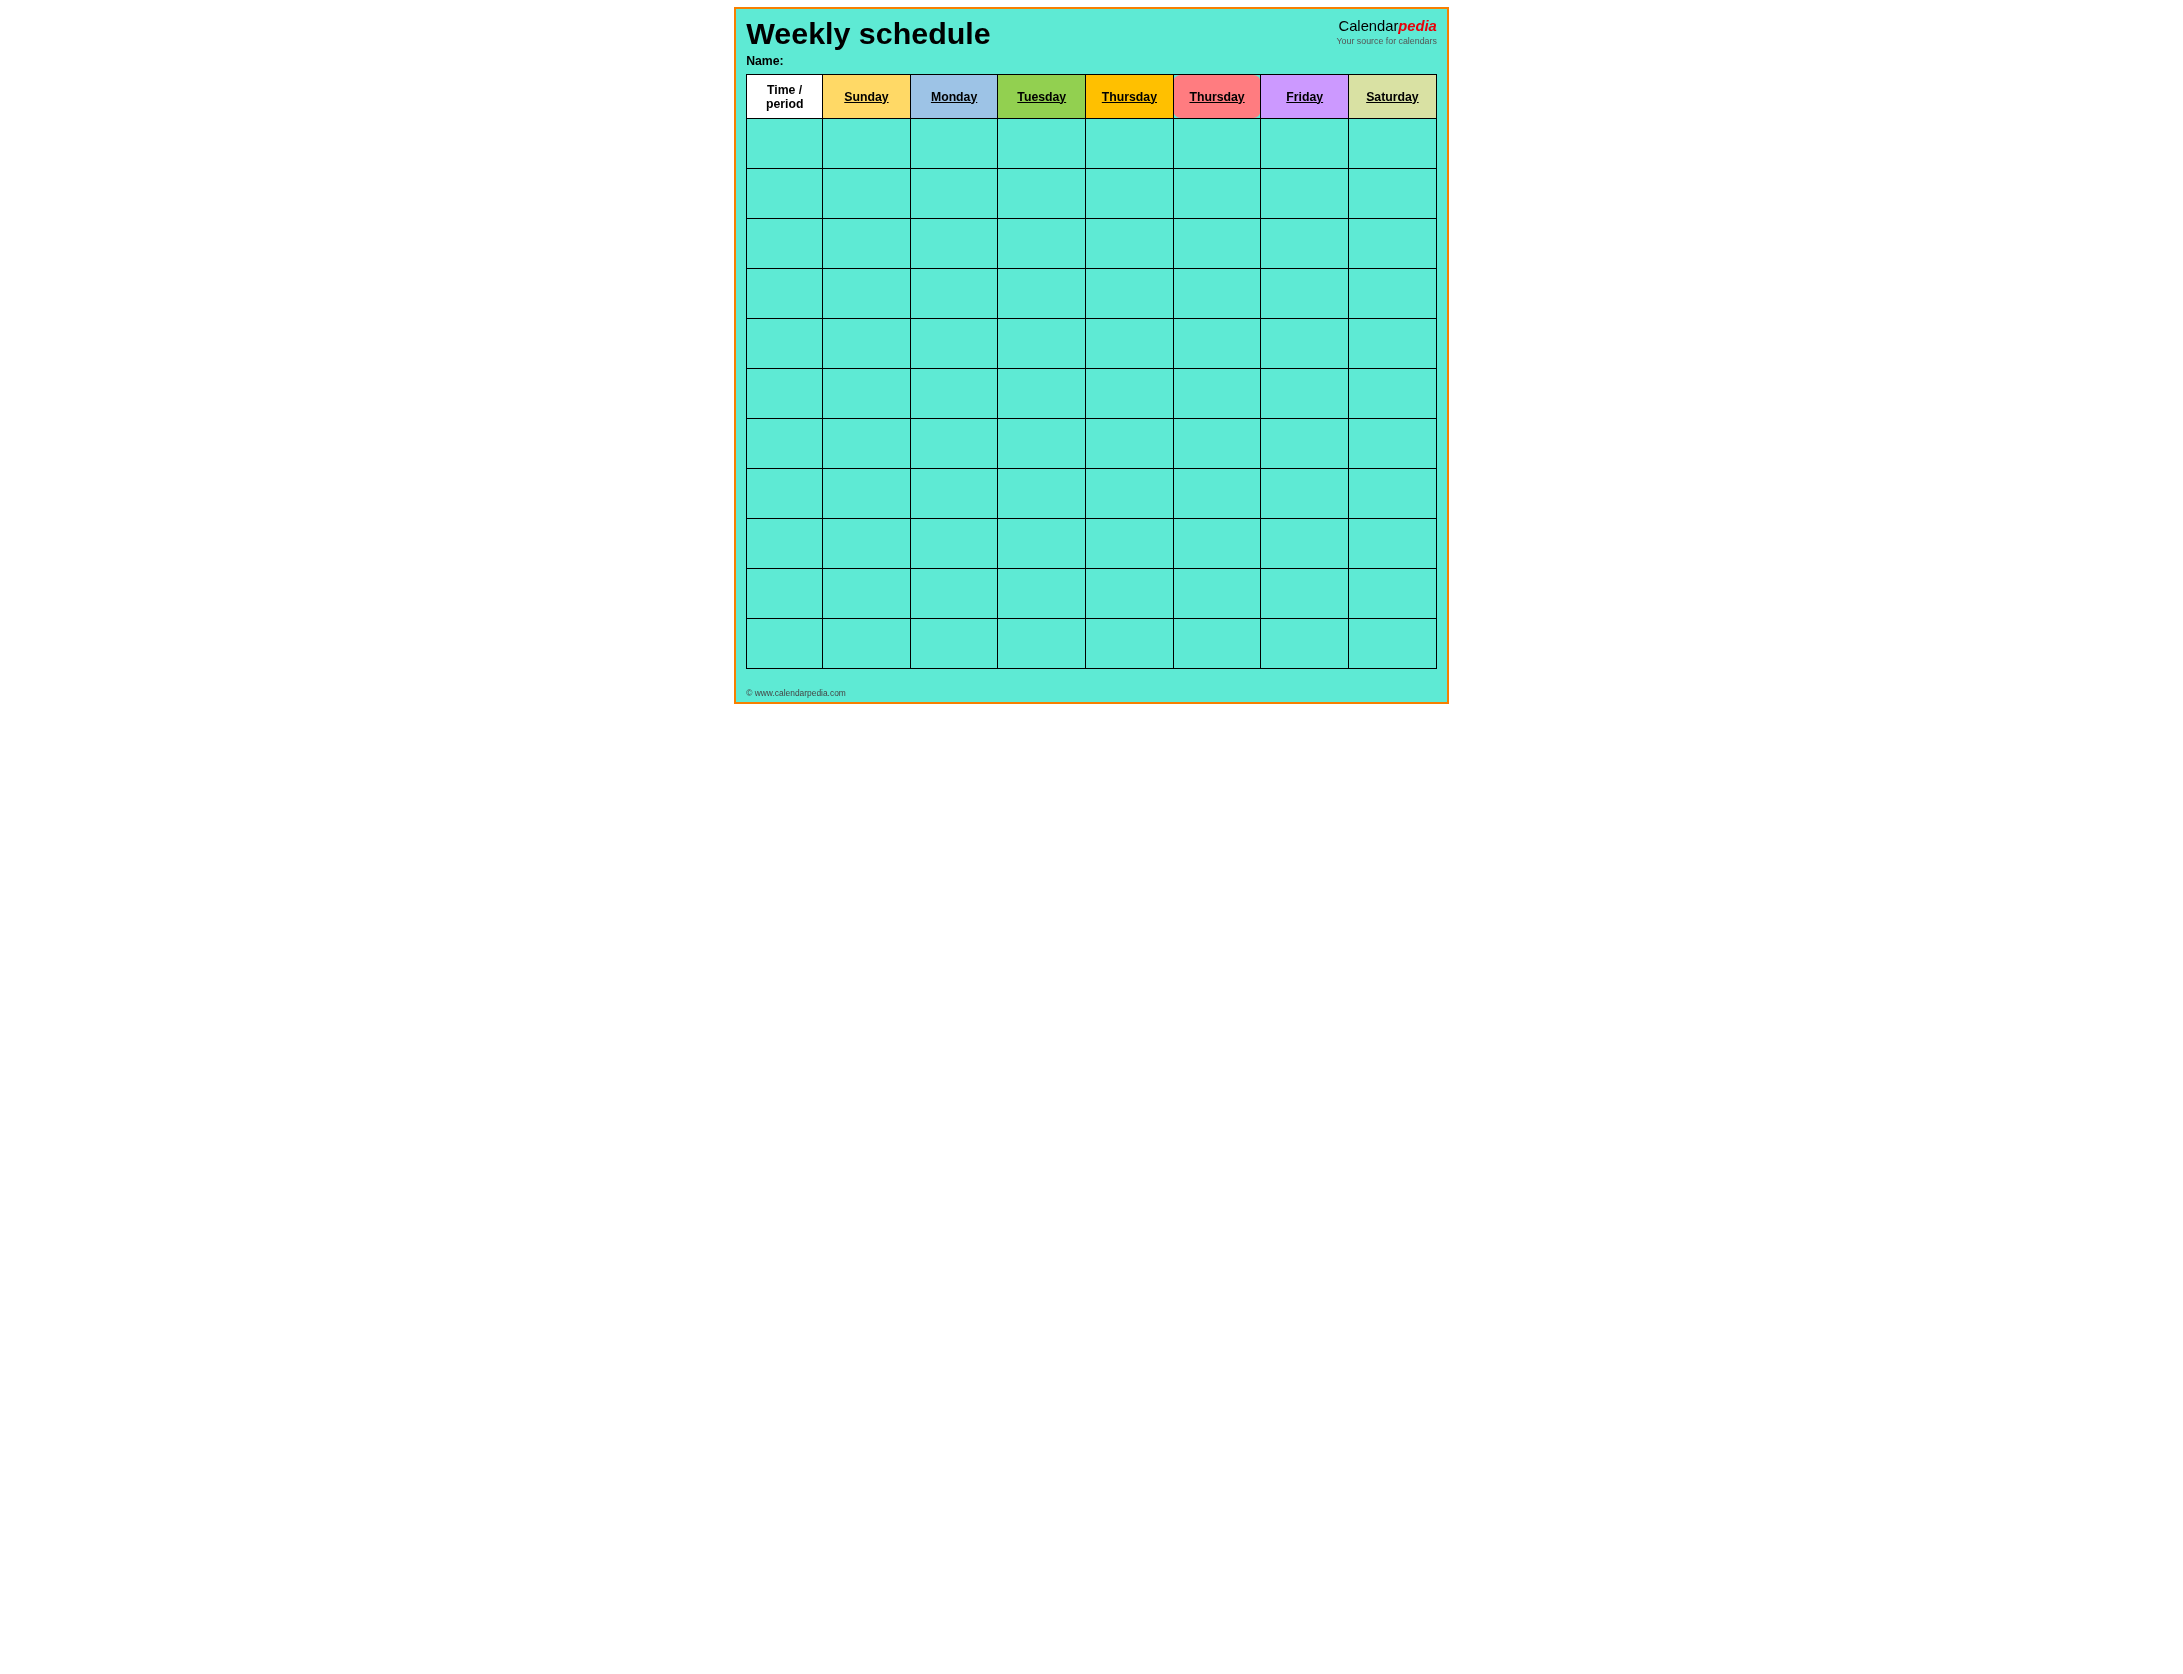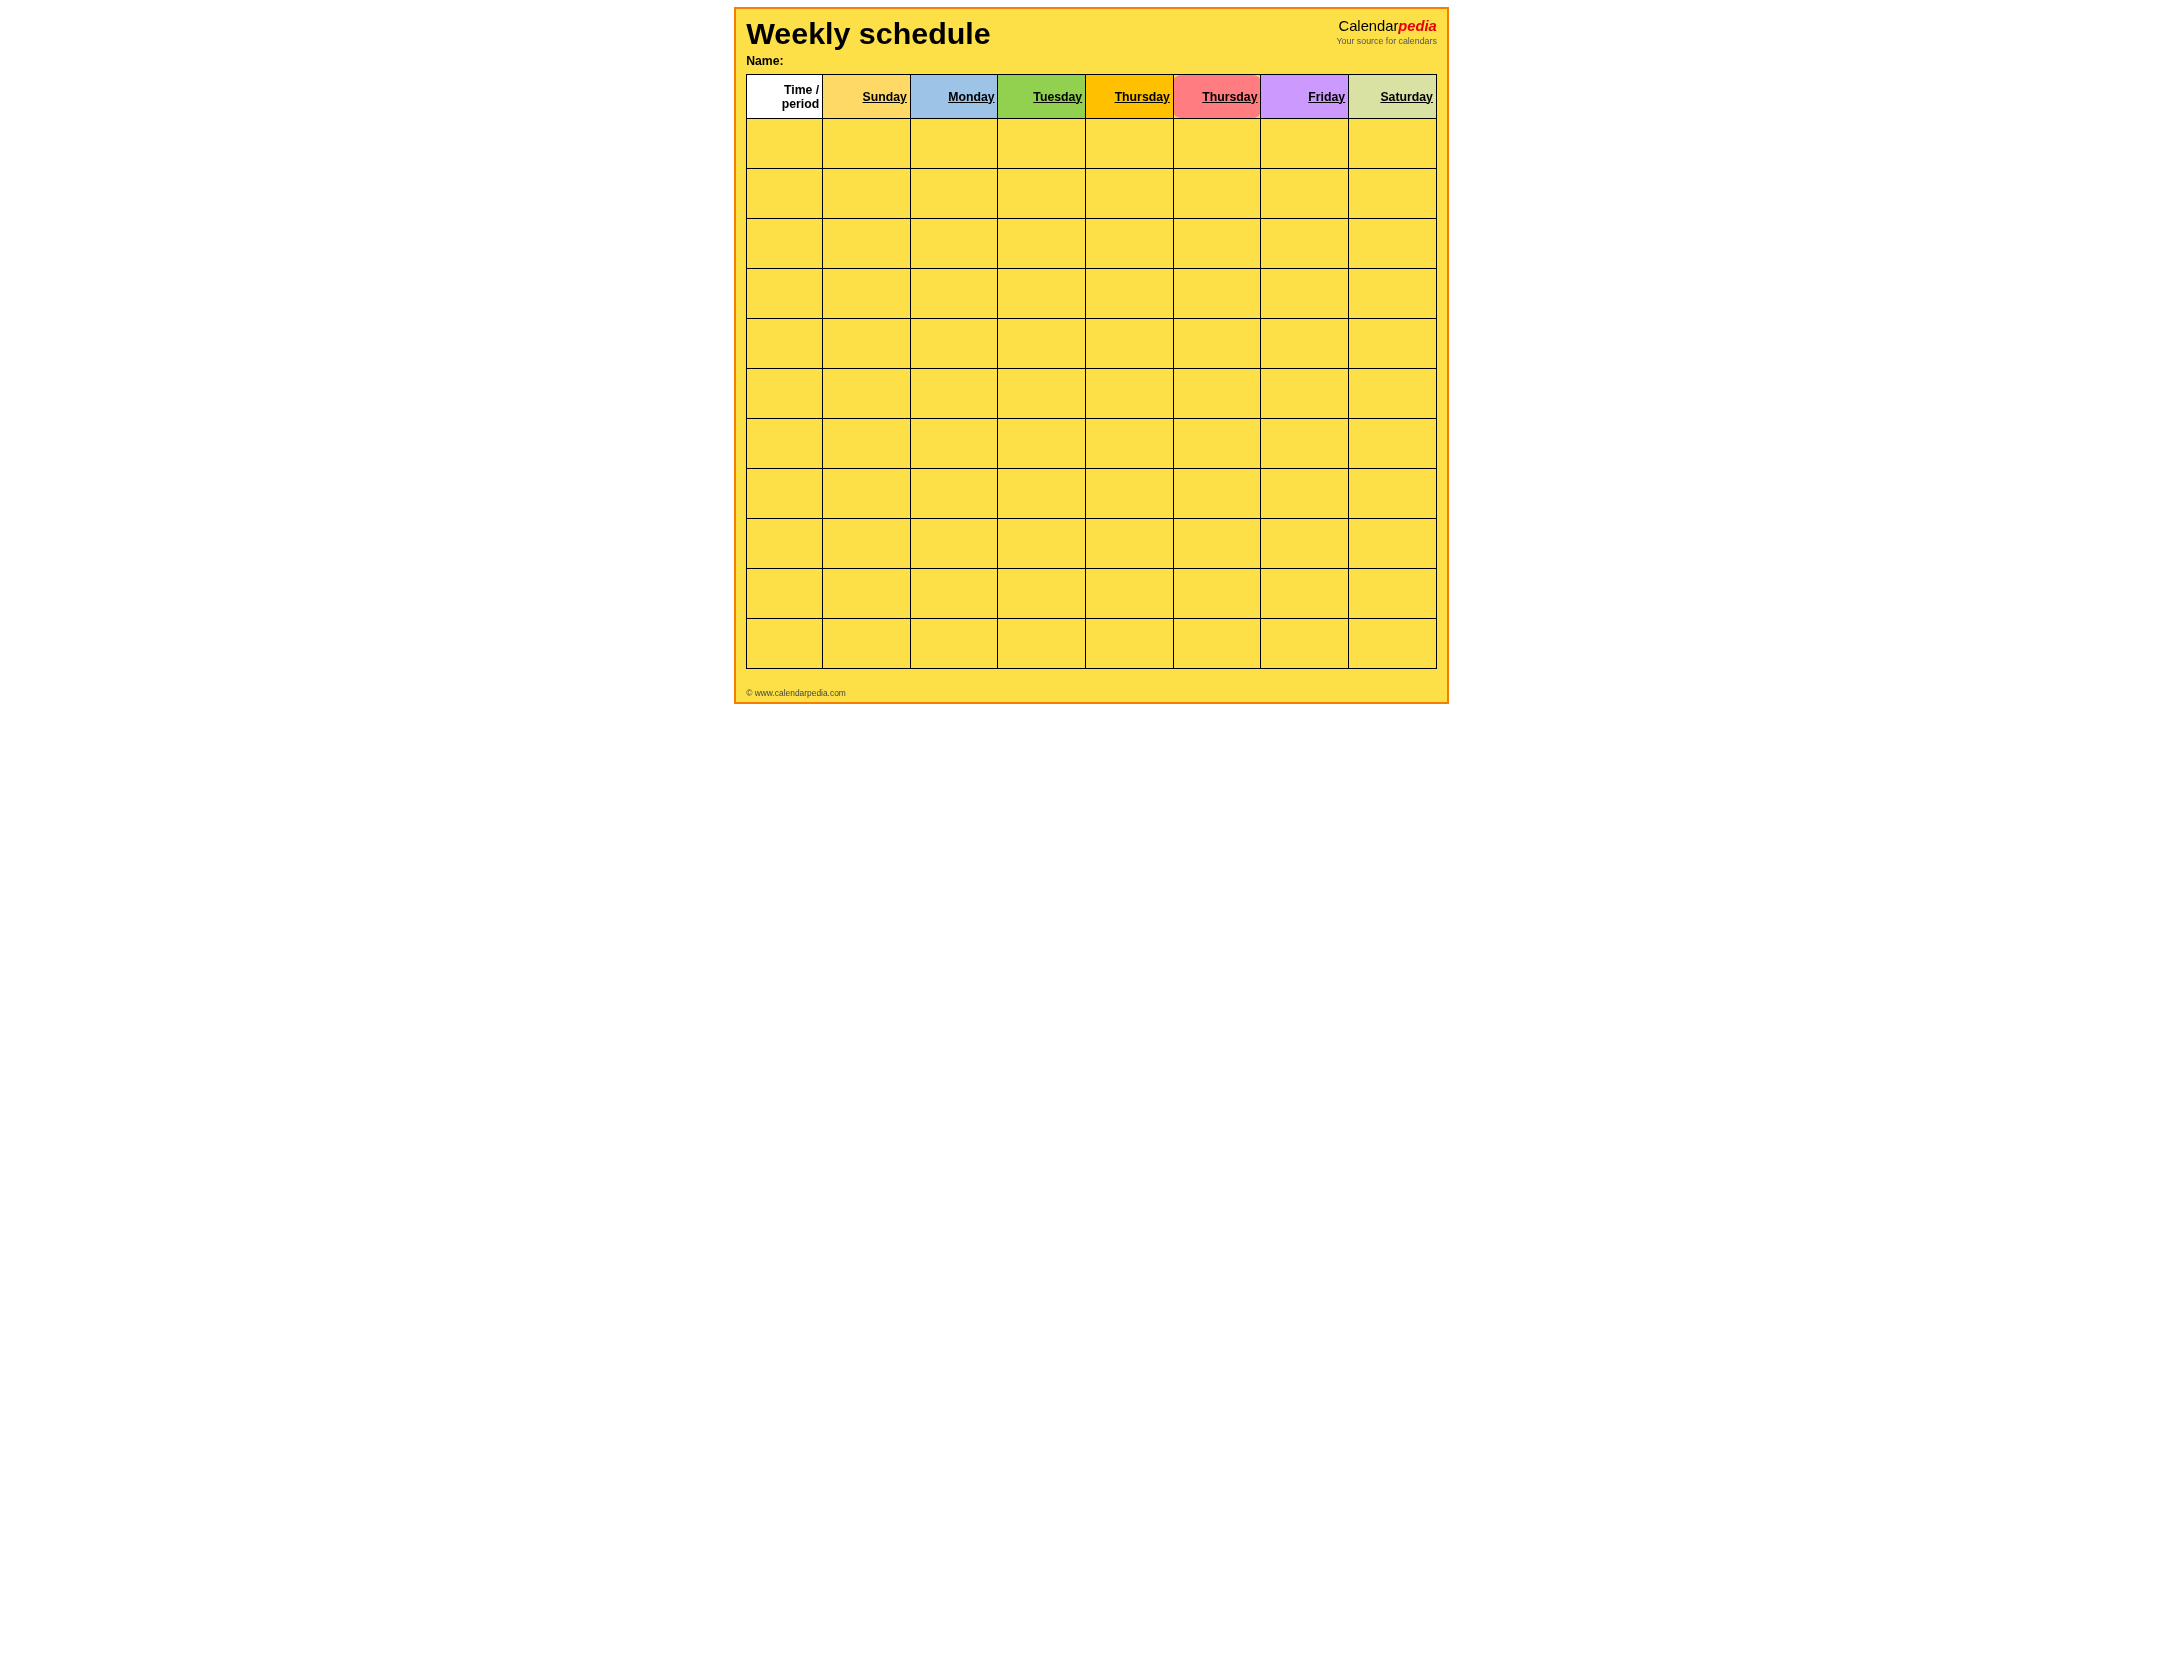--- a/index.html
+++ b/index.html
@@ -10,21 +10,21 @@
 
     body {
       background: #fff;
       font-family: Arial, sans-serif;
       padding: 7.3px;
     }
 
     .page-wrapper {
       border: 2.2px solid #f77f00;
       padding: 7.3px 10.2px 4.4px 10.2px;
-      background: #fde047;
+      background: #5eead4;
       max-width: 715px;
       margin: 0 auto;
     }
 
     .header-row {
       display: flex;
       justify-content: space-between;
       align-items: flex-start;
       margin-bottom: 1.5px;
     }
@@ -86,21 +86,21 @@
     .col-day {
       width: 12.7%;
       text-decoration: underline;
     }
 
     
     .schedule-table thead tr th {
       padding: 7.3px 2.9px;
       font-size: 1.05em;
       font-weight: bold;
-      text-align: right;
+      text-align: center;
       height: 38px;
     }
 
     .th-time {
       background: #fff;
       font-weight: bold;
     }
 
     .th-sunday {
       background: #ffd966;

